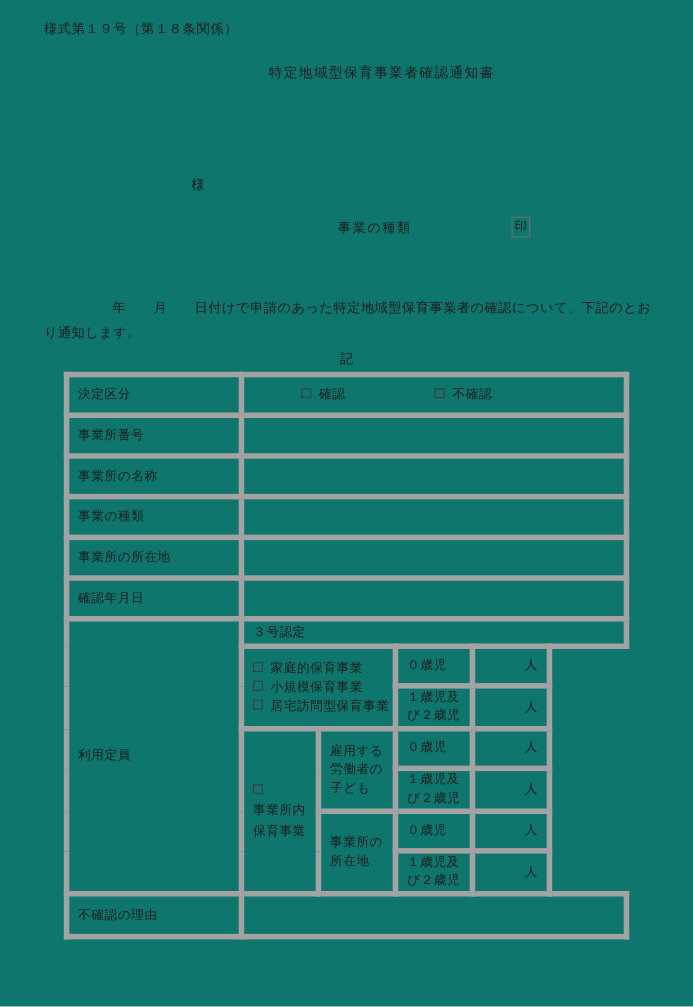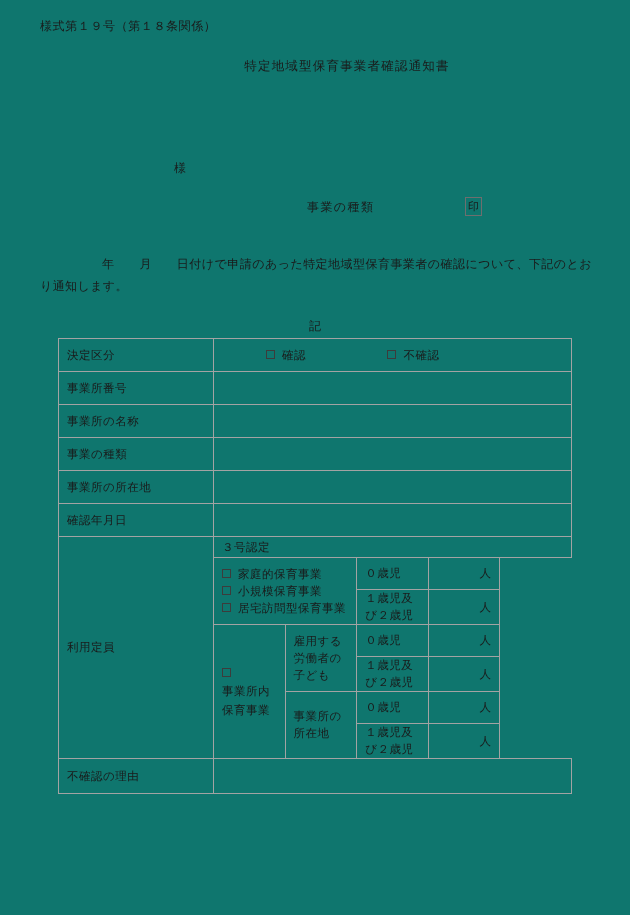--- a/index.html
+++ b/index.html
@@ -83,21 +83,21 @@
     box-sizing: border-box;
     font-size: 11px;
     line-height: 17px;
     text-align: center;
     letter-spacing: 0;
   }
 
   .body-text {
     position: absolute;
     left: 40px;
-    top: 253px;
+    top: 269px;
     width: 552px;
     font-size: 12px;
     line-height: 22px;
     letter-spacing: 0.4px;
     text-align: justify;
   }
   .body-text .indent { display: inline-block; width: 62px; }
 
   .ki-mark {
     position: absolute;
@@ -112,21 +112,21 @@
   .form-table {
     position: absolute;
     left: 58px;
     top: 338px;
     width: 514px;
     border-collapse: collapse;
     table-layout: fixed;
     font-size: 11.5px;
   }
   .form-table td {
-    border: 1px solid #a3a3a3;
+    border: 5px solid #a3a3a3;
     padding: 0 8px;
     vertical-align: middle;
     letter-spacing: 0.5px;
     line-height: 17px;
   }
   .label-cell {
     width: 138px;
     height: 32px;
   }
   .value-cell { }

